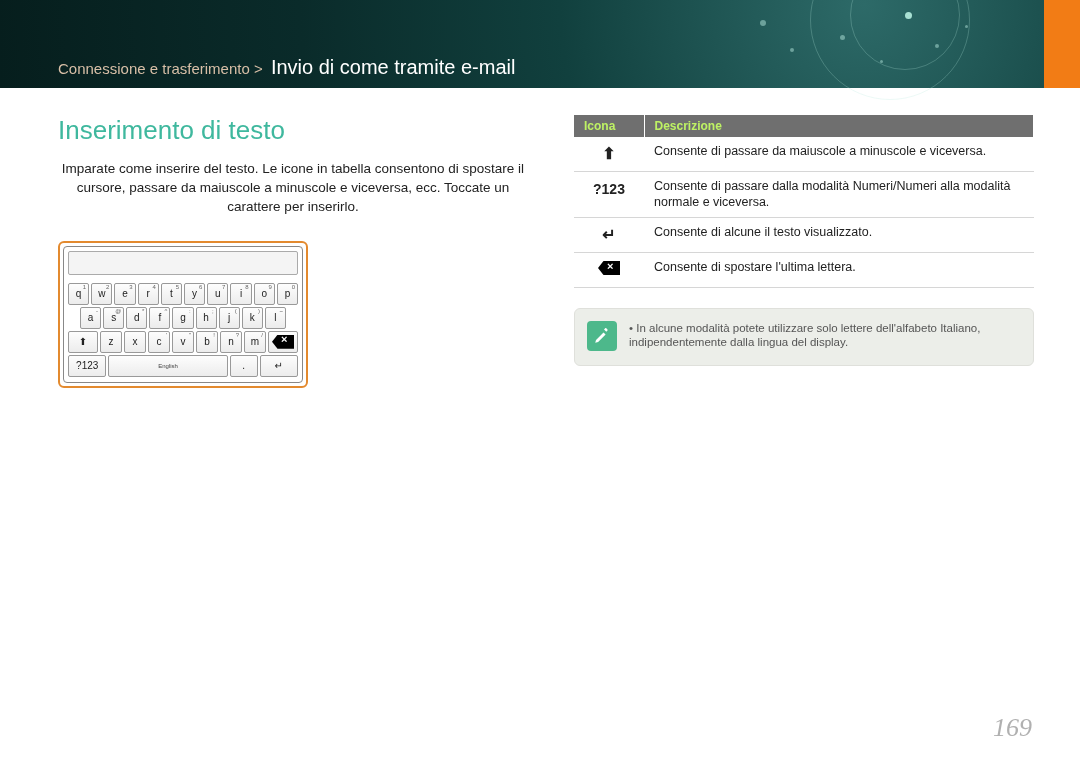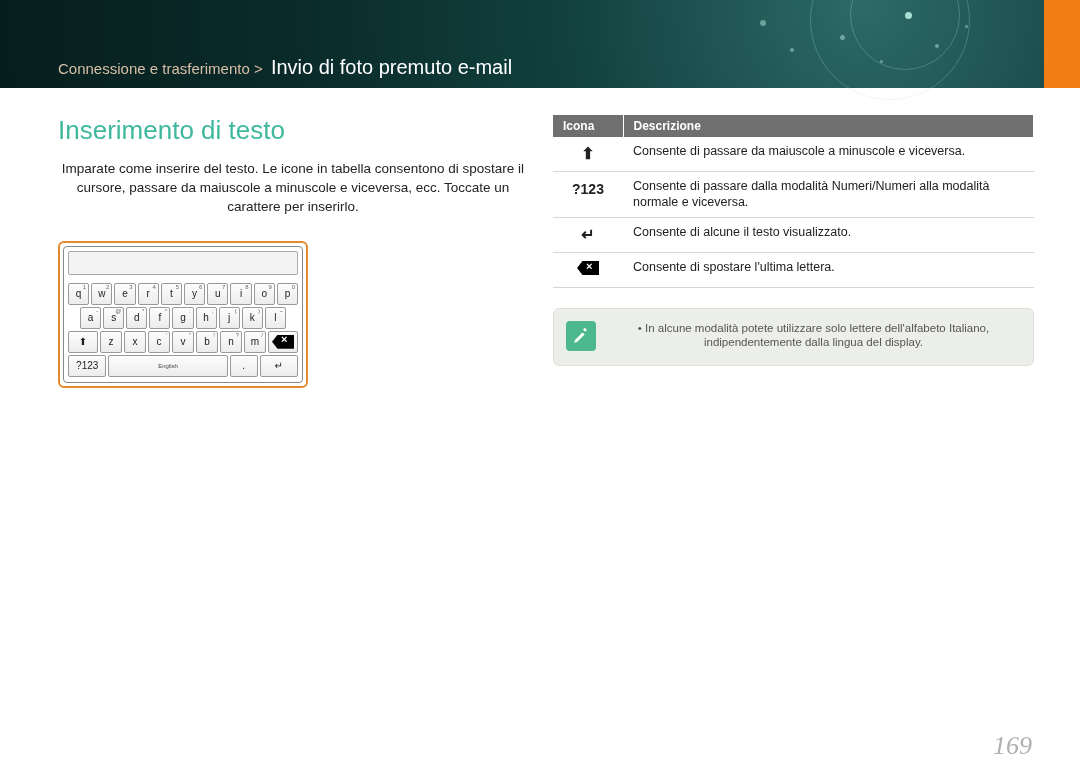--- a/index.html
+++ b/index.html
@@ -15,63 +15,63 @@
   .orange-tab { position: absolute; right: 0; top: 0; width: 36px; height: 88px; background: #f27c15; }
 
   .breadcrumb { position: absolute; left: 58px; top: 56px; font-size: 15px; color: #d8bfa7; }
   .breadcrumb .main-title { font-size: 20px; color: #fff; margin-left: 4px; }
 
   .page { position: absolute; left: 58px; right: 46px; top: 115px; bottom: 30px; }
 
   h2.section-title { font-size: 26px; font-weight: 400; color: #3fb89e; margin-bottom: 14px; }
   .intro { font-size: 13.5px; line-height: 1.4; max-width: 470px; margin-bottom: 24px; text-align: center; }
 
-  .columns { display: flex; gap: 25px; align-items: flex-start; }
+  .columns { display: flex; gap: 46px; align-items: flex-start; }
   .col-left { width: 470px; flex: none; }
   .col-right { flex: 1; }
 
   
   .kbd-frame { width: 250px; border: 2px solid #e38a2f; border-radius: 6px; background: #fff; padding: 3px; }
   .kbd-inner { border: 1px solid #888; border-radius: 4px; background: #fff; padding: 4px 4px 3px; }
   .text-field { height: 24px; border: 1px solid #aaa; background: #f4f4f4; margin-bottom: 8px; border-radius: 2px; }
   .krow { display: flex; gap: 2px; margin-bottom: 2px; }
   .key { position: relative; flex: 1; height: 22px; border: 1px solid #999; border-radius: 2px; background: linear-gradient(#fdfdfd,#ececec);
          font-size: 10px; display: flex; align-items: center; justify-content: center; color: #222; }
   .key .sup { position: absolute; top: 0; right: 2px; font-size: 6px; color: #666; }
   .key.wide { flex: 1.4; }
   .key.lang { flex: 4.5; font-size: 6px; color: #444; }
   .krow.indent { padding: 0 12px; }
 
   
   table.icon-table { width: 100%; border-collapse: collapse; font-size: 12.5px; }
-  table.icon-table th { background: #6f6f6f; color: #ffffff; font-weight: 600; text-align: left;
+  table.icon-table th { background: #6f6f6f; color: #bef264; font-weight: 600; text-align: left;
                         padding: 4px 10px; border-right: 1px solid #fff; font-size: 12px; }
   table.icon-table th:first-child { width: 70px; }
   table.icon-table td { border-bottom: 1px solid #d6d6d6; padding: 6px 10px; vertical-align: top; line-height: 1.35; }
   table.icon-table td.icon-cell { text-align: center; font-size: 16px; font-weight: bold; }
   table.icon-table ul { list-style: none; padding-left: 0; }
   table.icon-table ul li::before { content: "• "; }
 
   .sym123 { font-family: Arial; font-size: 14px; font-weight: bold; }
   .backspace { display: inline-block; width: 22px; height: 14px; background: #000;
                clip-path: polygon(0 50%, 25% 0, 100% 0, 100% 100%, 25% 100%); position: relative; }
   .backspace::after { content: "×"; position: absolute; left: 9px; top: -2px; color: #fff; font-size: 11px; font-weight: bold; }
   .spacebar-ic { display: inline-block; width: 24px; height: 10px; border: 2px solid #000; border-top: none; }
 
   
   .note-box { margin-top: 20px; background: #eceee9; border-radius: 6px; padding: 12px 14px 12px 54px; position: relative;
-              border: 1px solid #dfe0db; font-size: 11.5px; color: #555; text-align: center; }
+              border: 1px solid #dfe0db; font-size: 11.5px; color: #555; }
   .note-icon { position: absolute; left: 12px; top: 12px; width: 30px; height: 30px; background: #4db88b; border-radius: 4px;
                display: flex; align-items: center; justify-content: center; }
   .note-icon svg { width: 18px; height: 18px; fill: #fff; }
   .note-box ul { list-style: none; }
   .note-box ul li { margin-bottom: 3px; line-height: 1.3; }
   .note-box ul li::before { content: "• "; }
 
-  .pagenum { position: absolute; right: 48px; bottom: 4px; font-size: 26px; font-style: italic; color: #b0b0b0; font-family: Georgia, serif; }
+  .pagenum { position: absolute; right: 48px; bottom: 22px; font-size: 26px; font-style: italic; color: #b0b0b0; font-family: Georgia, serif; }
 </style>
 </head>
 <body>
 
 <div class="header-band">
   <div class="dots">
     <span class="ring" style="width:110px;height:110px;left:150px;top:-40px"></span>
     <span class="ring" style="width:160px;height:160px;left:110px;top:-60px"></span>
     <span class="dot" style="width:6px;height:6px;left:60px;top:20px"></span>
     <span class="dot" style="width:4px;height:4px;left:90px;top:48px"></span>
@@ -79,21 +79,21 @@
     <span class="dot" style="width:3px;height:3px;left:180px;top:60px"></span>
     <span class="dot" style="width:7px;height:7px;left:205px;top:12px;background:rgba(200,255,240,0.8)"></span>
     <span class="dot" style="width:4px;height:4px;left:235px;top:44px"></span>
     <span class="dot" style="width:3px;height:3px;left:265px;top:25px"></span>
   </div>
 </div>
 <div class="orange-tab"></div>
 
 <div class="breadcrumb">
   <span>Connessione e trasferimento &gt;</span>
-  <span class="main-title">Invio di foto premuto e-mail</span>
+  <span class="main-title">Invio di come tramite e-mail</span>
 </div>
 
 <div class="page">
   <div class="columns">
     <div class="col-left">
       <h2 class="section-title">Inserimento di testo</h2>
       <p class="intro">Imparate come inserire del testo. Le icone in tabella consentono di spostare il cursore, passare da maiuscole a minuscole e viceversa, ecc. Toccate un carattere per inserirlo.</p>
 
       <div class="kbd-frame">
         <div class="kbd-inner">

